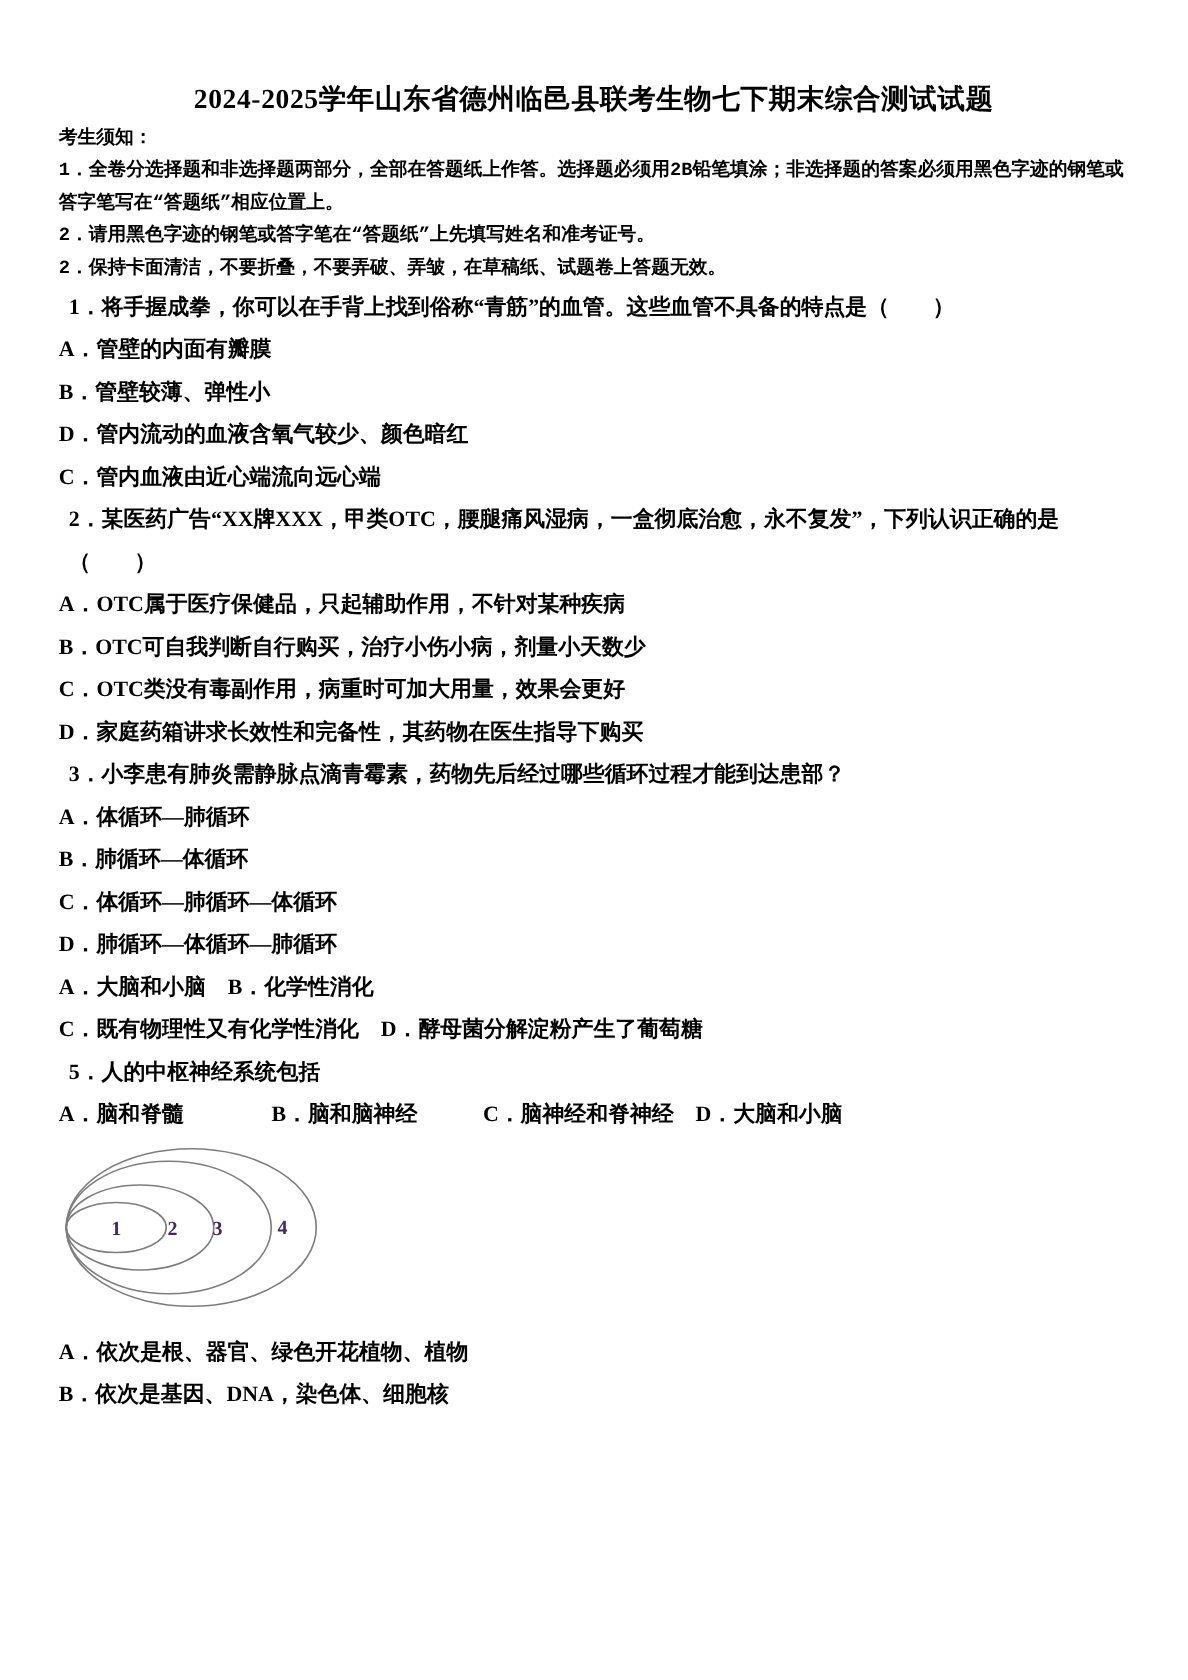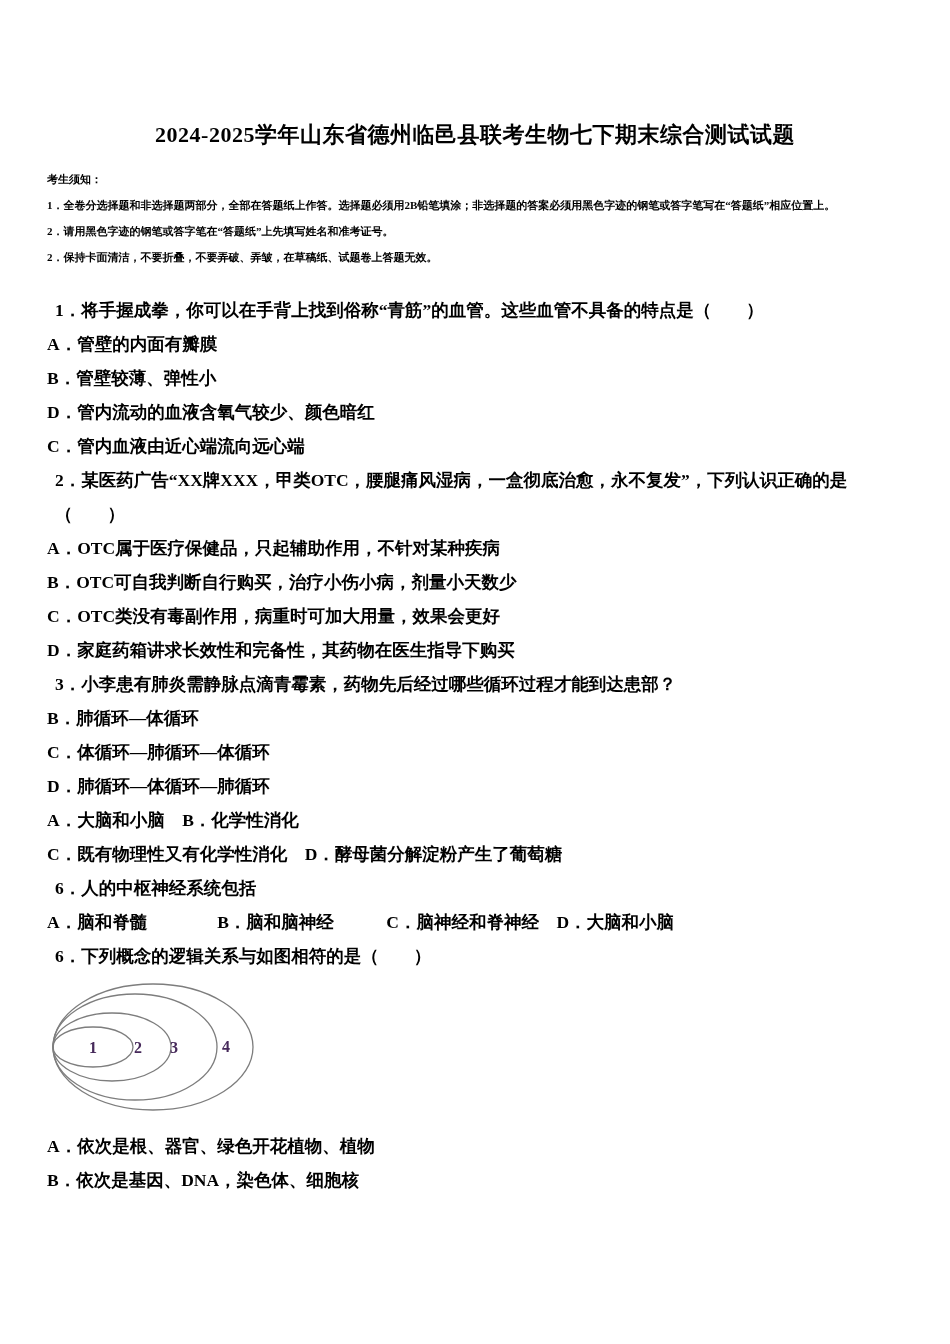--- a/index.html
+++ b/index.html
@@ -14,40 +14,41 @@
     font-family: "Liberation Serif", "DejaVu Serif", serif;
     font-weight: bold;
     overflow: hidden;
   }
   .page {
     width: 950px;
     height: 1344px;
     box-sizing: border-box;
   }
   .doc-title {
-    padding-top: 120px;
+    padding-top: 64px;
     text-align: center;
     font-size: 22px;
     line-height: 30px;
     letter-spacing: 0.5px;
   }
   .content {
     margin-left: 47px;
     margin-right: 42px;
   }
   .notice {
-    margin-top: 16px;
-    font-size: 11px;
+    margin-top: 4px;
+    font-size: 15px;
     line-height: 26px;
+    font-family: Liberation Mono, monospace;
   }
   .notice-item {
     line-height: 26px;
   }
   .questions {
-    margin-top: 23px;
+    margin-top: 0;
     font-size: 17.5px;
   }
   .qline {
     line-height: 34px;
     white-space: pre-wrap;
   }
   .stem {
     padding-left: 8px;
   }
   .diagram-wrap {
@@ -98,37 +99,37 @@
       <div>
         <div class="qline stem">2．某医药广告“XX牌XXX，甲类OTC，腰腿痛风湿病，一盒彻底治愈，永不复发”，下列认识正确的是（　　）</div>
         <div class="qline">A．OTC属于医疗保健品，只起辅助作用，不针对某种疾病</div>
         <div class="qline">B．OTC可自我判断自行购买，治疗小伤小病，剂量小天数少</div>
         <div class="qline">C．OTC类没有毒副作用，病重时可加大用量，效果会更好</div>
         <div class="qline">D．家庭药箱讲求长效性和完备性，其药物在医生指导下购买</div>
       </div>
 
       <div>
         <div class="qline stem">3．小李患有肺炎需静脉点滴青霉素，药物先后经过哪些循环过程才能到达患部？</div>
+        <div class="qline">A．体循环—肺循环</div>
         <div class="qline">B．肺循环—体循环</div>
         <div class="qline">C．体循环—肺循环—体循环</div>
         <div class="qline">D．肺循环—体循环—肺循环</div>
       </div>
 
       <div>
         <div class="qline">A．大脑和小脑　B．化学性消化</div>
         <div class="qline">C．既有物理性又有化学性消化　D．酵母菌分解淀粉产生了葡萄糖</div>
       </div>
 
       <div>
-        <div class="qline stem">6．人的中枢神经系统包括</div>
+        <div class="qline stem">5．人的中枢神经系统包括</div>
         <div class="qline">A．脑和脊髓　　　　B．脑和脑神经　　　C．脑神经和脊神经　D．大脑和小脑</div>
       </div>
 
       <div>
-        <div class="qline stem">6．下列概念的逻辑关系与如图相符的是（　　）</div>
 
         <div class="diagram-wrap">
           <svg width="215" height="150" viewBox="0 0 215 150">
             <ellipse class="ellipse" cx="106" cy="70" rx="100" ry="63"></ellipse>
             <ellipse class="ellipse" cx="88" cy="70" rx="82" ry="53"></ellipse>
             <ellipse class="ellipse" cx="65" cy="70" rx="59" ry="34"></ellipse>
             <ellipse class="ellipse" cx="46" cy="70" rx="40" ry="20"></ellipse>
             <text class="venn-label" x="42" y="76" fill="#46295a">1</text>
             <text class="venn-label" x="87" y="76" fill="#46295a">2</text>
             <text class="venn-label" x="123" y="76" fill="#46295a">3</text>

